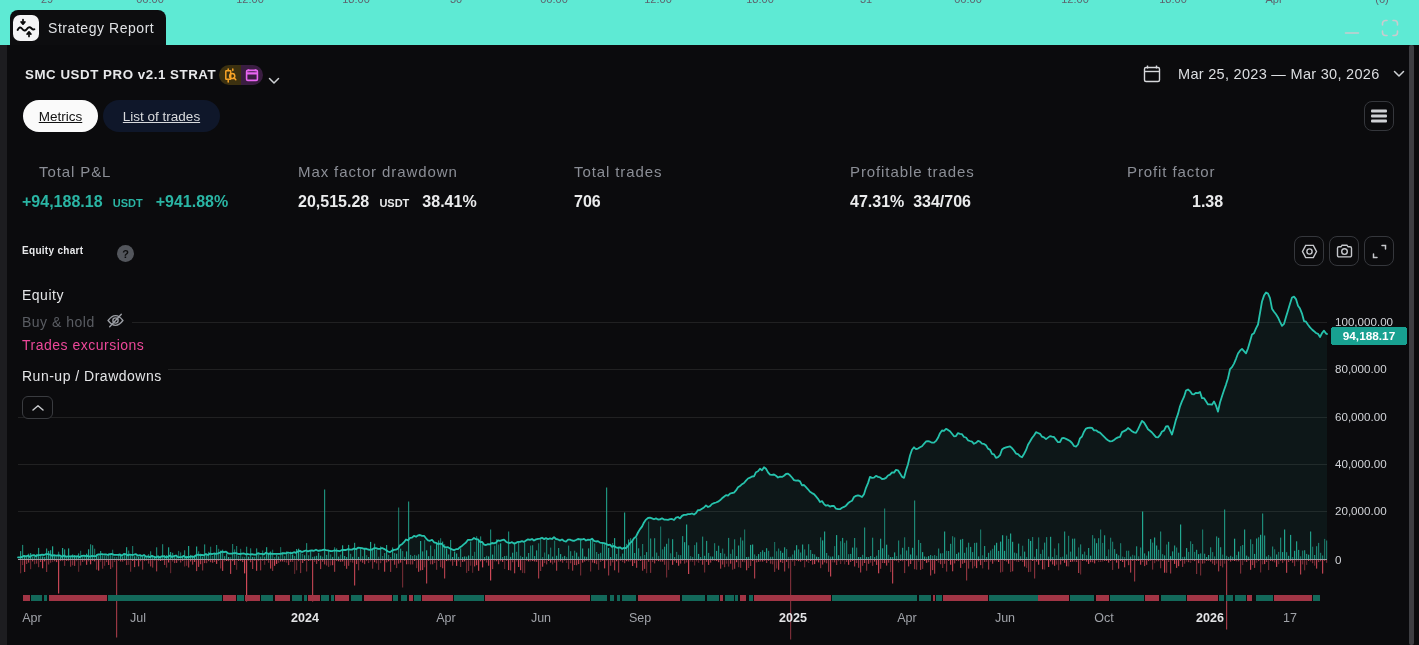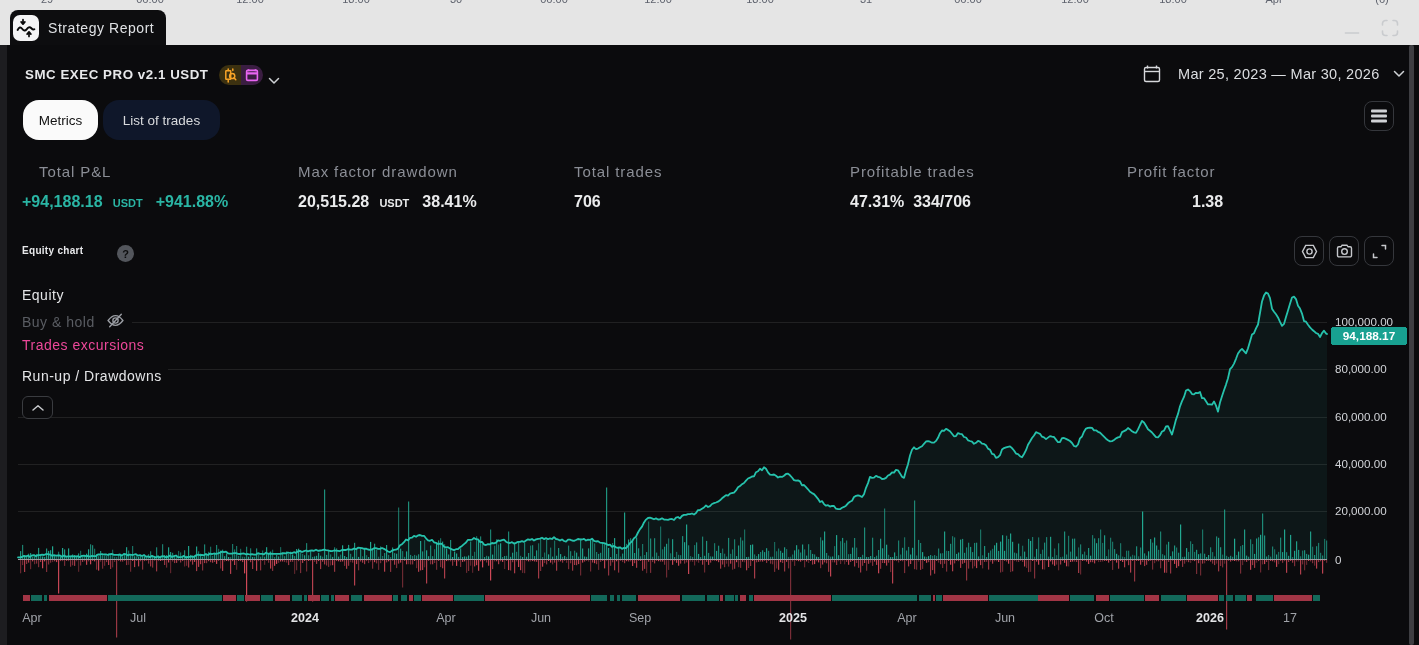--- a/index.html
+++ b/index.html
@@ -1,31 +1,31 @@
 <!DOCTYPE html>
 <html><head><meta charset="utf-8"><style>
 * { margin:0; padding:0; box-sizing:border-box; }
 html,body { width:1419px; height:645px; background:#0b0b0d; overflow:hidden;
   font-family:"Liberation Sans", sans-serif; position:relative; }
 .abs { position:absolute; }
-.topstrip { left:0; top:0; width:1419px; height:45px; background:#e5e5e5; }
+.topstrip { left:0; top:0; width:1419px; height:45px; background:#5eead4; }
 .tl { position:absolute; top:-7px; width:60px; text-align:center; font-size:11px; color:#5e626d; }
 .tab { position:absolute; left:10px; top:10px; width:156px; height:35px; background:#0d0d0f;
   border-radius:8px 8px 0 0; display:flex; align-items:center; }
 .tab svg { margin-left:3px; }
 .tabtxt { color:#dfe1e4; font-size:14px; letter-spacing:0.55px; margin-left:9px; }
 .winctl { position:absolute; top:20px; display:flex; }
 .leftcol { left:0; top:45px; width:7px; height:600px; background:#1d1d20; }
 .title { left:25px; top:67px; font-size:13.3px; font-weight:bold; color:#e8e9eb; letter-spacing:0.55px; }
 .badges { left:219px; top:65px; width:44px; height:20px; border-radius:10px; overflow:hidden; display:flex; }
 .bhalf { width:22px; height:20px; display:flex; align-items:center; justify-content:center; }
 .daterange { left:1141px; top:63px; display:flex; align-items:center;justify-content:center; }
 .datetxt { color:#dcdee1; font-size:14.5px; letter-spacing:0.3px; margin-left:15px; margin-right:13px; }
-.pill { position:absolute; top:100px; height:40px; border-radius:16px; font-size:13.5px;
-  display:flex; align-items:center; justify-content:center; }
+.pill { position:absolute; top:100px; height:32px; border-radius:16px; font-size:13.5px;
+  display:flex; align-items:center; justify-content:center;text-decoration:underline; }
 .mlabel { position:absolute; top:163px; font-size:15px; letter-spacing:0.9px; color:#8b8e96; }
 .mval { position:absolute; top:194px; font-size:16px; line-height:16px; font-weight:bold; color:#eaebec; }
 .usdt { font-size:11px; font-weight:bold;padding-left:8px; }
 .gap { display:inline-block; width:13px; }
 .iconbtn { position:absolute; width:30px; height:30px; border:1px solid #35373c; border-radius:8px;
   display:flex; align-items:center; justify-content:center; }
 .eqhead { left:22px; top:245px; font-size:10px; letter-spacing:0.3px; font-weight:bold; color:#e8e9eb; }
 .help { left:117px; top:245px; width:17px; height:17px; border-radius:50%; background:#53565c;
   color:#0c0c0d; font-size:11px; font-weight:bold; display:flex; align-items:center; justify-content:center; }
 .leg { position:absolute; left:22px; font-size:14px; letter-spacing:0.5px; background:#0b0b0d; padding-right:6px; }
@@ -1466,21 +1466,21 @@
       <svg width="26" height="26" viewBox="0 0 26 26">
         <rect width="26" height="26" rx="7" fill="#f4f4f5"></rect>
 <path d="M10 4.6 v3.6 M8.1 6.9 L10 9.2 l1.9-2.3" stroke="#0a0a0a" stroke-width="1.7" fill="none" stroke-linecap="round" stroke-linejoin="round"></path>
 <path d="M4.6 15 c1.5-2.9 3-3.3 4.5-1.3 s3 2.5 4.5 0.6 s3-2.9 4.5-1.3 s2.4 1.9 3.3 1.3" stroke="#0a0a0a" stroke-width="1.9" fill="none" stroke-linecap="round"></path>
 <path d="M16 21.4 v-3.6 M14.1 19.1 L16 16.8 l1.9 2.3" stroke="#0a0a0a" stroke-width="1.7" fill="none" stroke-linecap="round" stroke-linejoin="round"></path>
       </svg>
       <span class="tabtxt">Strategy Report</span>
     </div>
 </div>
 <div class="abs leftcol"></div>
-<div class="abs title">SMC EXEC PRO v2.1 USDT</div>
+<div class="abs title">SMC USDT PRO v2.1 STRAT</div>
 <div class="abs badges">
     <div class="bhalf" style="background:#3c3110">
       <svg width="15" height="15" viewBox="0 0 15 15">
         <g stroke="#f7a427" stroke-width="1.5" fill="none" stroke-linecap="round">
 <path d="M5.2 1 v1.6 M5.2 12.4 v1.6 M9.8 1 v1.6 M9.8 12.4"></path>
 <rect x="2.8" y="2.8" width="4.9" height="8.4" rx="0.5"></rect>
 <circle cx="9.2" cy="8" r="2.6"></circle>
 <path d="M11 9.9 l1.8 1.8"></path>
         </g>
       </svg>

